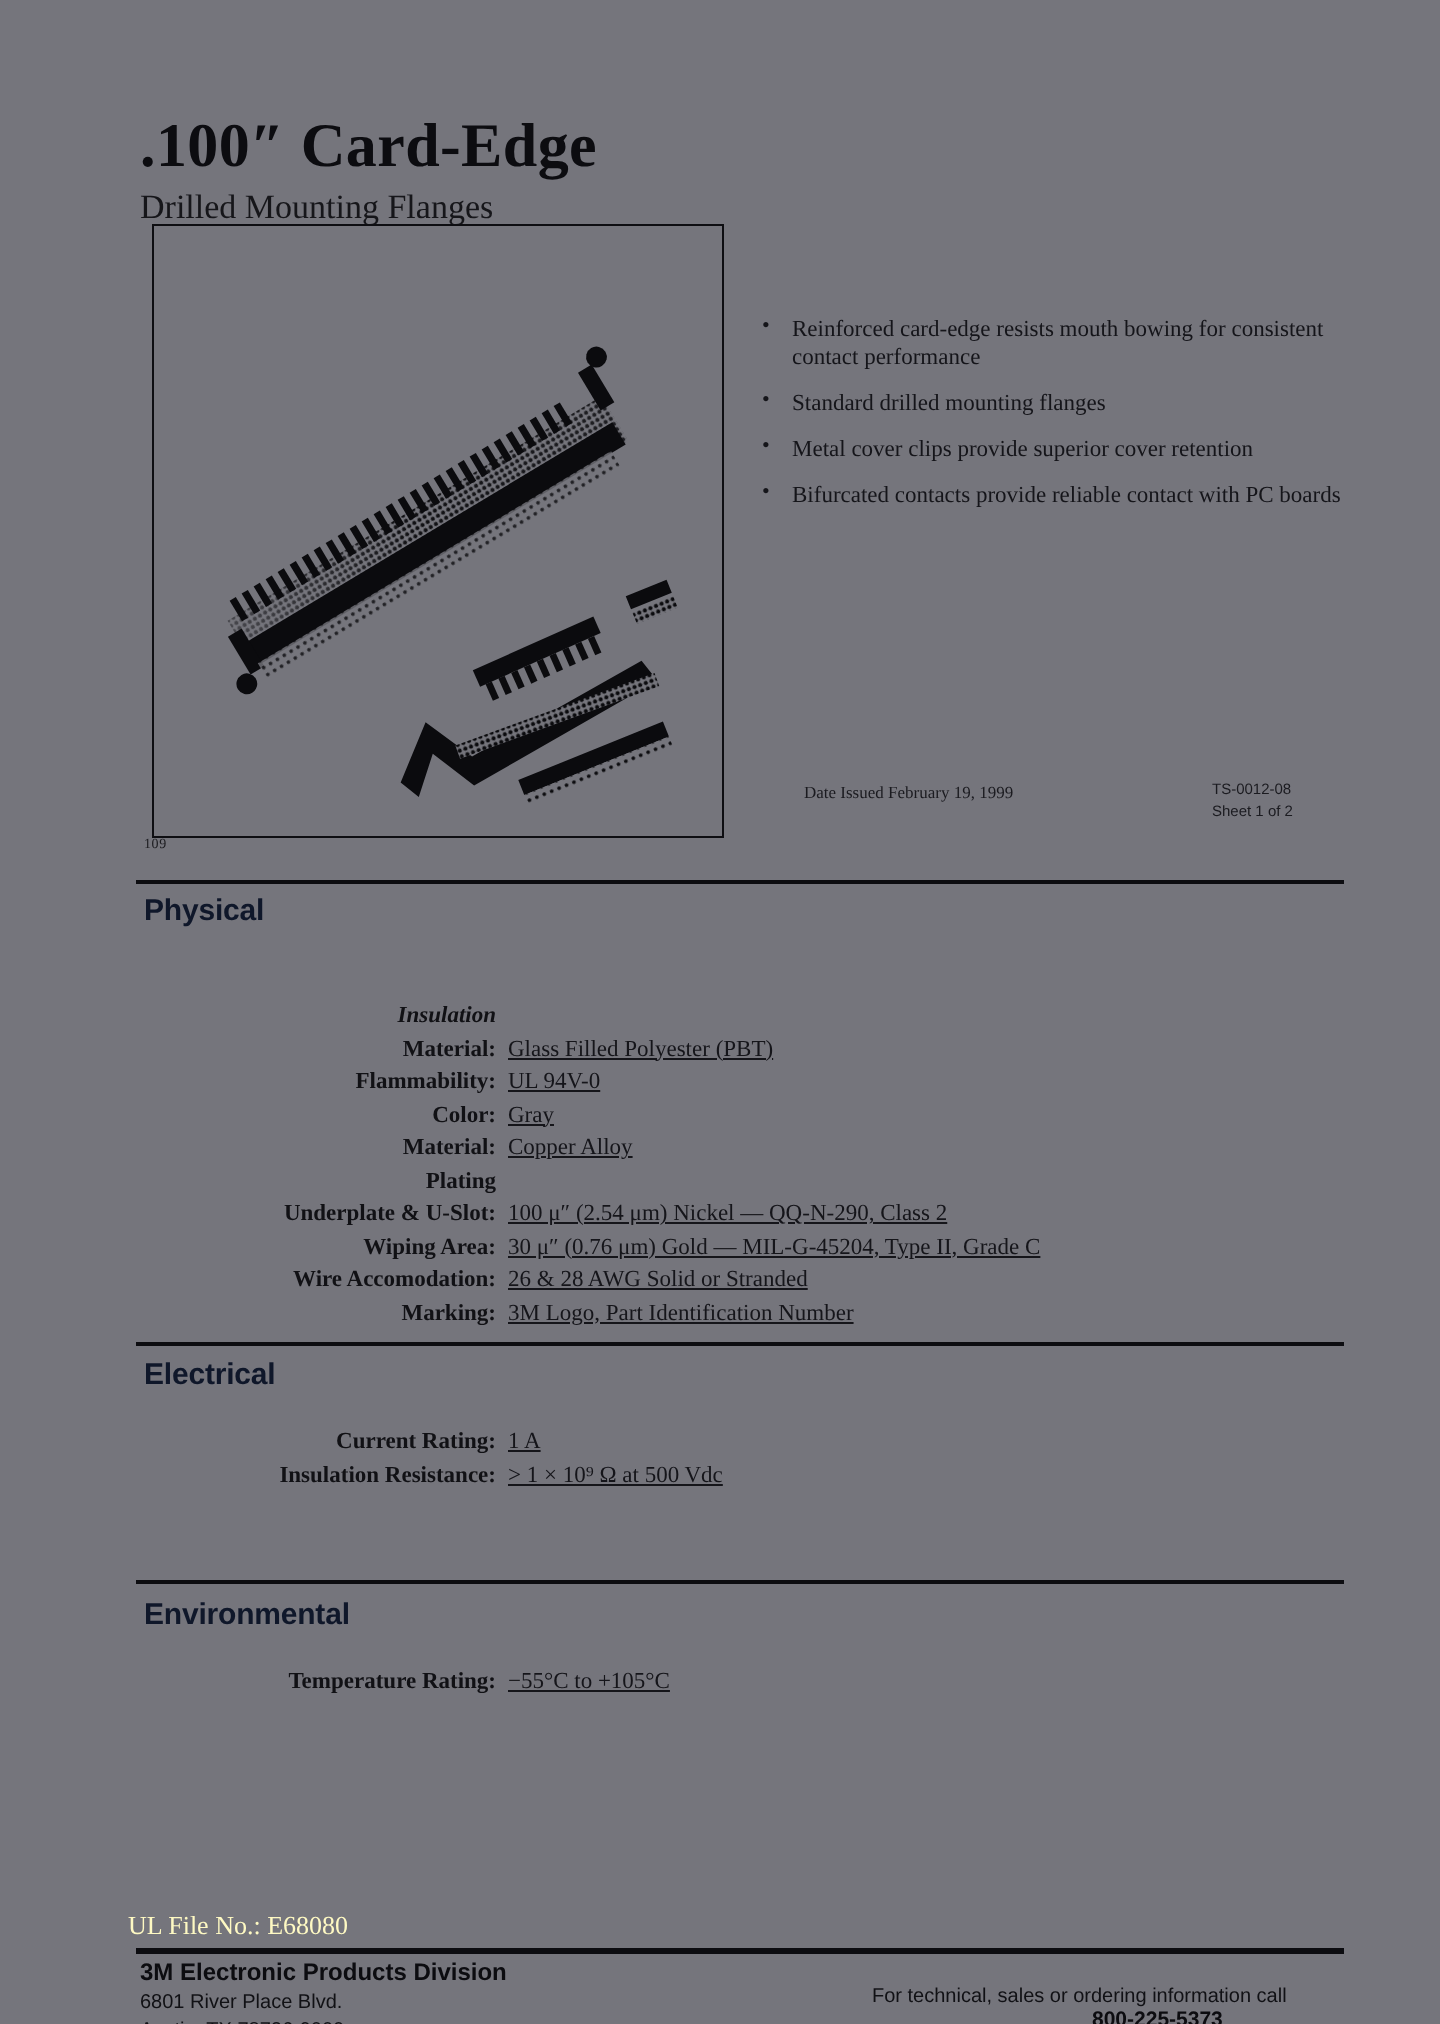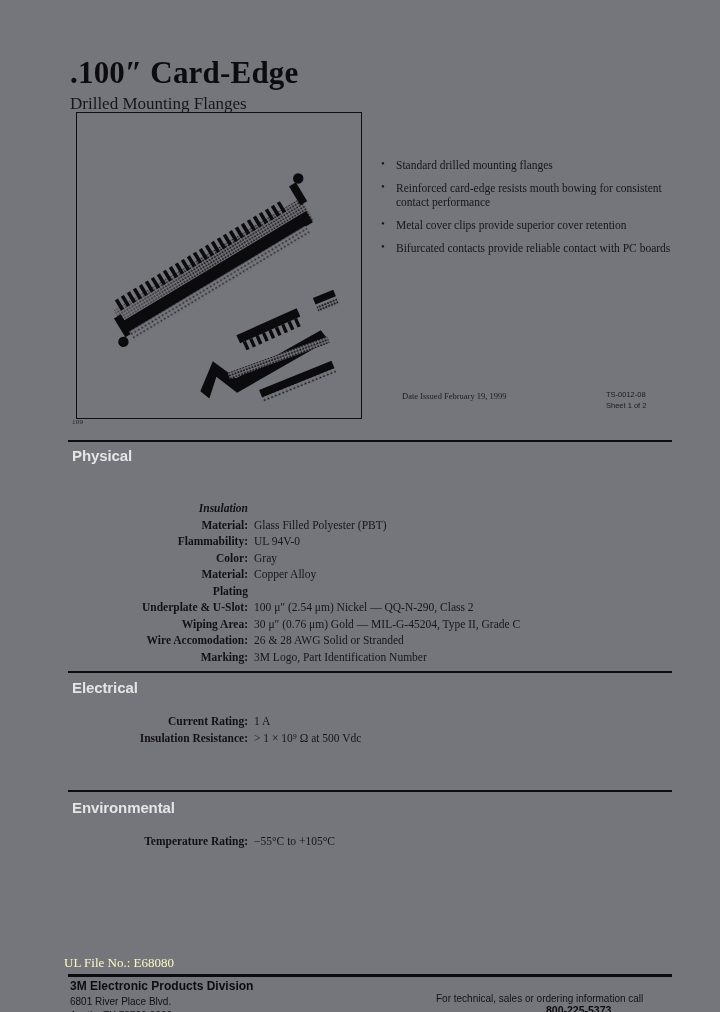--- a/index.html
+++ b/index.html
@@ -115,21 +115,21 @@
     width: 604px;
     height: 2px;
     background: #0d0d11;
   }
   .section-head {
     position: absolute;
     left: 72px;
     font-family: "Liberation Sans", sans-serif;
     font-size: 15px;
     font-weight: bold;
-    color: #e5e5e5;
+    color: #0f172a;
     letter-spacing: -0.1px;
   }
 
   
   .spec-table {
     position: absolute;
     border-collapse: collapse;
     font-size: 11.5px;
   }
   .spec-table td {
@@ -140,20 +140,21 @@
   }
   .spec-table td.lbl {
     text-align: right;
     padding-right: 6px;
     font-weight: bold;
     color: #111115;
   }
   .spec-table td.val {
     text-align: left;
     color: #15151a;
+    text-decoration: underline;
   }
   
   tr.grp td.lbl { font-weight: bold; }
   tr.grp-italic td.lbl { font-weight: bold; font-style: italic; }
   tr.pad-top td { padding-top: 5px; }
 
   
   .ul-file {
     position: absolute;
     left: 64px;
@@ -313,22 +314,22 @@
 
       <g transform="rotate(-22 230 262)">
         <rect x="180" y="258" width="78" height="8" fill="#0b0b0e"></rect>
         <rect x="180" y="266" width="78" height="5" fill="url(#halftone-light)"></rect>
       </g>
     </svg>
   </div>
   <div class="photo-caption">109</div>
 
   <div class="features">
+    <div class="feature">Reinforced card-edge resists mouth bowing for consistent contact performance</div>
     <div class="feature">Standard drilled mounting flanges</div>
-    <div class="feature">Reinforced card-edge resists mouth bowing for consistent contact performance</div>
     <div class="feature">Metal cover clips provide superior cover retention</div>
     <div class="feature">Bifurcated contacts provide reliable contact with PC boards</div>
   </div>
 
   <div class="date-issued">Date Issued  February 19, 1999</div>
   <div class="docnum">
     <div>TS-0012-08</div>
     <div>Sheet 1 of 2</div>
   </div>
 

